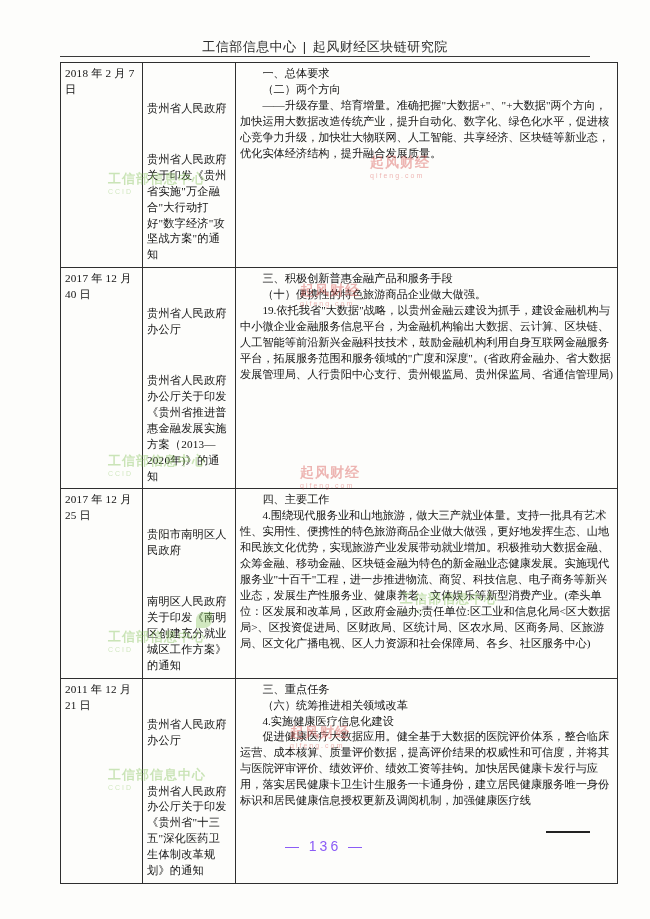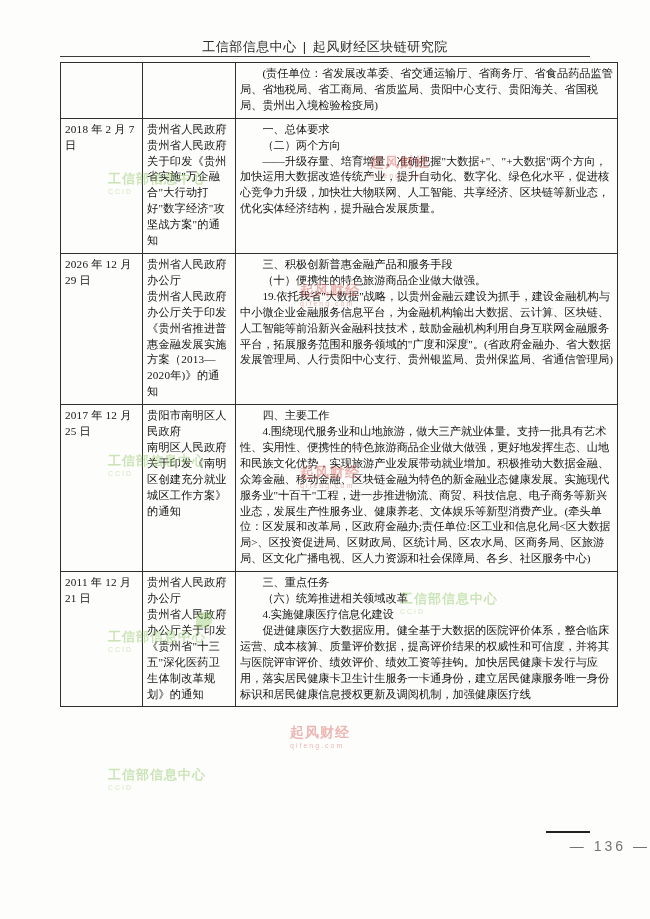--- a/index.html
+++ b/index.html
@@ -62,34 +62,35 @@
   }
   td.c1 { width: 73px; }
   td.c2 { width: 84px; }
   td.c3 { width: 373px; }
   .para {
     margin: 0;
     text-indent: 2em;
   }
   .para.noind {
     text-indent: 0;
+    margin-top: 35px;
   }
   .cell-date, .cell-org {
     letter-spacing: 0.2px;
   }
   .pagenum {
     position: absolute;
     left: 0;
     top: 838px;
     width: 650px;
-    text-align: right;
+    text-align: center;
     font-size: 14px;
     letter-spacing: 3px;
     font-family: "Liberation Sans", "DejaVu Sans", sans-serif;
-    color: #737373;
+    color: #8b5cf6;
   }
   .rule-right {
     position: absolute;
     right: 60px;
     top: 831px;
     width: 44px;
     height: 2px;
     background: #222;
   }
   
@@ -139,43 +140,36 @@
 
 <div class="page">
 
   <div class="header">
     <span>工信部信息中心</span><span class="sep">|</span><span>起风财经区块链研究院</span>
   </div>
   <div class="header-rule"></div>
 
   <table class="doc">
     <tbody>
-      <tr>
-        <td class="c1 cell-date"></td>
-        <td class="c2 cell-org"></td>
-        <td class="c3">
-          <p class="para">(责任单位：省发展改革委、省交通运输厅、省商务厅、省食品药品监管局、省地税局、省工商局、省质监局、贵阳中心支行、贵阳海关、省国税局、贵州出入境检验检疫局)</p>
-        </td>
-      </tr>
 
       <tr>
         <td class="c1 cell-date">2018 年 2 月 7 日</td>
         <td class="c2 cell-org">
           <p class="para noind">贵州省人民政府</p>
           <p class="para noind">贵州省人民政府关于印发《贵州省实施"万企融合"大行动打好"数字经济"攻坚战方案"的通知</p>
         </td>
         <td class="c3">
           <p class="para">一、总体要求</p>
           <p class="para">（二）两个方向</p>
           <p class="para">——升级存量、培育增量。准确把握"大数据+"、"+大数据"两个方向，加快运用大数据改造传统产业，提升自动化、数字化、绿色化水平，促进核心竞争力升级，加快壮大物联网、人工智能、共享经济、区块链等新业态，优化实体经济结构，提升融合发展质量。</p>
         </td>
       </tr>
 
       <tr>
-        <td class="c1 cell-date">2026 年 12 月 29 日</td>
+        <td class="c1 cell-date">2017 年 12 月 40 日</td>
         <td class="c2 cell-org">
           <p class="para noind">贵州省人民政府办公厅</p>
           <p class="para noind">贵州省人民政府办公厅关于印发《贵州省推进普惠金融发展实施方案（2013—2020年)》的通知</p>
         </td>
         <td class="c3">
           <p class="para">三、积极创新普惠金融产品和服务手段</p>
           <p class="para">（十）便携性的特色旅游商品企业做大做强。</p>
           <p class="para">19.依托我省"大数据"战略，以贵州金融云建设为抓手，建设金融机构与中小微企业金融服务信息平台，为金融机构输出大数据、云计算、区块链、人工智能等前沿新兴金融科技技术，鼓励金融机构利用自身互联网金融服务平台，拓展服务范围和服务领域的"广度和深度"。(省政府金融办、省大数据发展管理局、人行贵阳中心支行、贵州银监局、贵州保监局、省通信管理局)</p>
         </td>
       </tr>

